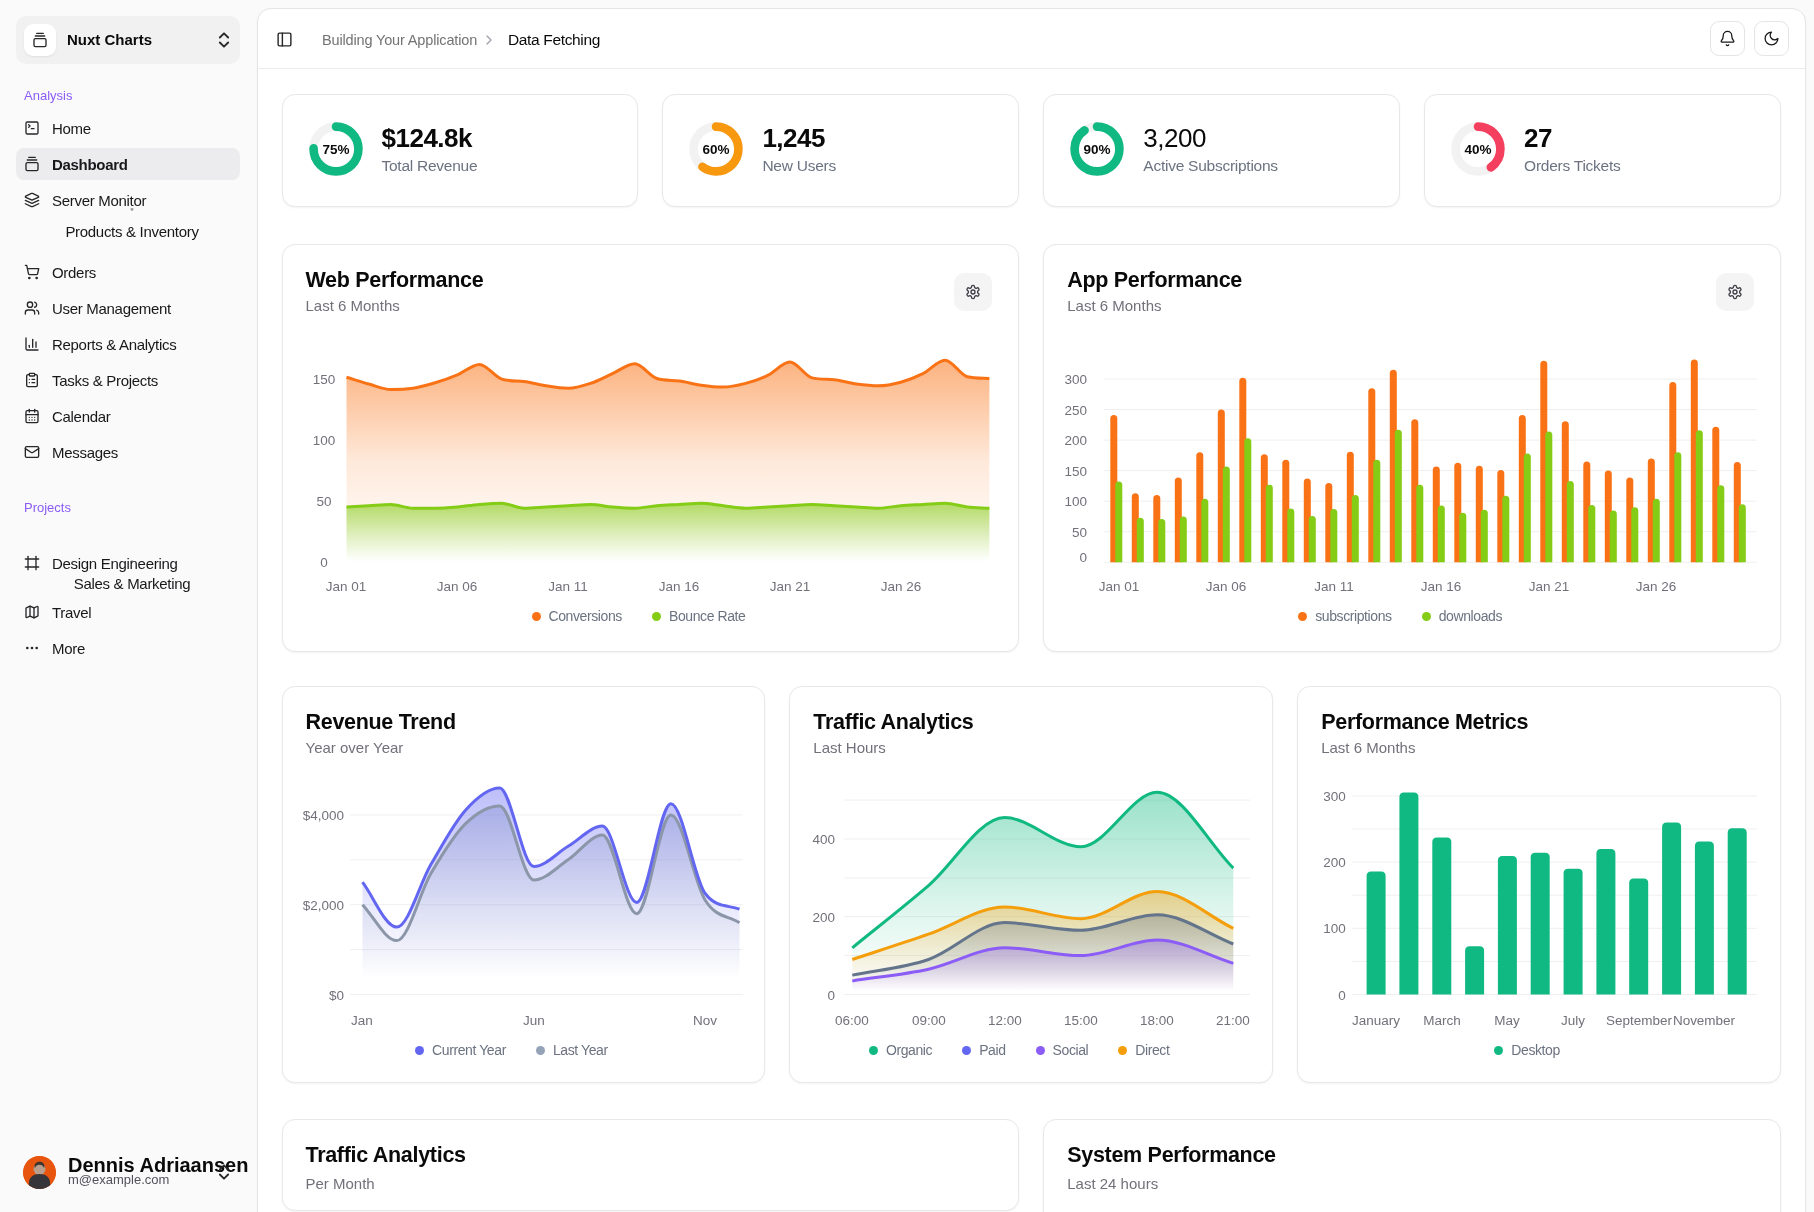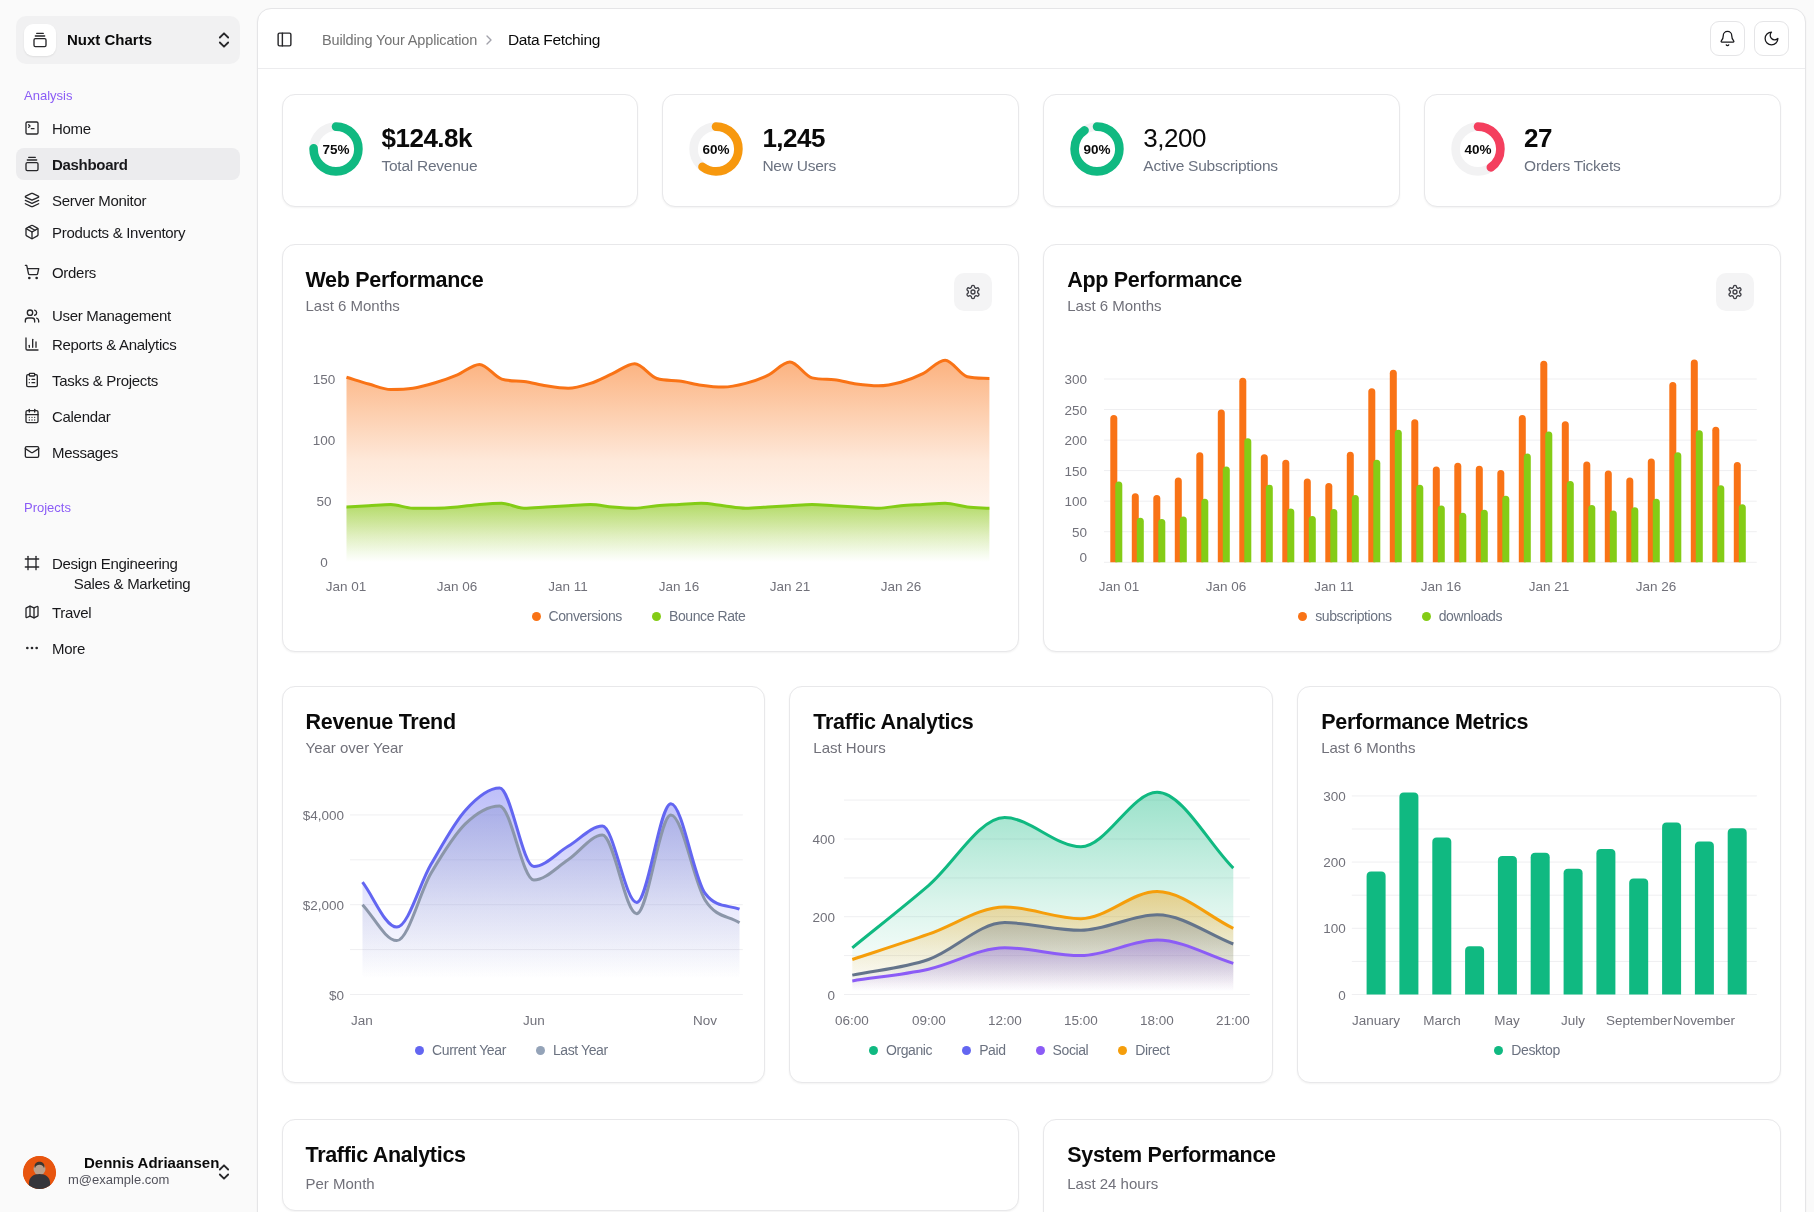--- a/index.html
+++ b/index.html
@@ -51,38 +51,38 @@
     <span>Dashboard</span>
   </div>
 <div class="sitem" style="top:184px;">
     <svg width="16" height="16" viewBox="0 0 24 24" fill="none" stroke="#27272a" stroke-width="2" stroke-linecap="round" stroke-linejoin="round">
       <path d="M12.83 2.18a2 2 0 0 0-1.66 0L2.6 6.08a1 1 0 0 0 0 1.83l8.58 3.91a2 2 0 0 0 1.66 0l8.58-3.9a1 1 0 0 0 0-1.83z"></path>
       <path d="m22 17.65-9.17 4.16a2 2 0 0 1-1.66 0L2 17.65"></path>
       <path d="m22 12.65-9.17 4.16a2 2 0 0 1-1.66 0L2 12.65"></path>
     </svg>
     <span>Server Monitor</span>
   </div>
-<div class="sitem" style="top:216px;">
+<div class="sitem" style="top:208px;flex-direction:column;">
     <svg width="16" height="16" viewBox="0 0 24 24" fill="none" stroke="#27272a" stroke-width="2" stroke-linecap="round" stroke-linejoin="round">
       <path d="m7.5 4.27 9 5.15"></path>
       <path d="M21 8a2 2 0 0 0-1-1.73l-7-4a2 2 0 0 0-2 0l-7 4A2 2 0 0 0 3 8v8a2 2 0 0 0 1 1.73l7 4a2 2 0 0 0 2 0l7-4A2 2 0 0 0 21 16Z"></path>
       <path d="m3.3 7 8.7 5 8.7-5"></path>
       <path d="M12 22V12"></path>
     </svg>
     <span>Products &amp; Inventory</span>
   </div>
 <div class="sitem" style="top:256px;">
     <svg width="16" height="16" viewBox="0 0 24 24" fill="none" stroke="#27272a" stroke-width="2" stroke-linecap="round" stroke-linejoin="round">
       <circle cx="8" cy="21" r="1"></circle>
       <circle cx="19" cy="21" r="1"></circle>
       <path d="M2.05 2.05h2l2.66 12.42a2 2 0 0 0 2 1.58h9.78a2 2 0 0 0 1.95-1.57l1.65-7.43H5.12"></path>
     </svg>
     <span>Orders</span>
   </div>
-<div class="sitem" style="top:292px;align-items:flex-end;">
+<div class="sitem" style="top:292px;">
     <svg width="16" height="16" viewBox="0 0 24 24" fill="none" stroke="#27272a" stroke-width="2" stroke-linecap="round" stroke-linejoin="round">
       <path d="M16 21v-2a4 4 0 0 0-4-4H6a4 4 0 0 0-4 4v2"></path>
       <circle cx="9" cy="7" r="4"></circle>
       <path d="M22 21v-2a4 4 0 0 0-3-3.87"></path>
       <path d="M16 3.13a4 4 0 0 1 0 7.75"></path>
     </svg>
     <span>User Management</span>
   </div>
 <div class="sitem" style="top:328px;">
     <svg width="16" height="16" viewBox="0 0 24 24" fill="none" stroke="#27272a" stroke-width="2" stroke-linecap="round" stroke-linejoin="round">
@@ -159,21 +159,21 @@
     </svg>
     <span>More</span>
   </div>
 <div class="abs" style="left:23px;top:1156px;width:33px;height:33px;border-radius:50%;overflow:hidden;background:#e8550f;">
 <svg width="33" height="33" viewBox="0 0 33 33">
       <circle cx="16.5" cy="16.5" r="16.5" fill="#e8550f"></circle>
 <circle cx="16.5" cy="13" r="6" fill="#b9a08e"></circle>
       <path d="M16.5 18c-6.5 0-10 3.5-10.5 8l-.5 7h22l-.5-7c-.5-4.5-4-8-10.5-8z" fill="#35353a"></path>
 <path d="M11.5 10.5c0-3 2.2-4.8 5-4.8s5 1.8 5 4.8c0 .8-.3 1.4-.6 1.6-.2-2-2-3.4-4.4-3.4s-4.2 1.4-4.4 3.4c-.3-.2-.6-.8-.6-1.6z" fill="#3c3630"></path>
     </svg></div>
-<div class="abs" style="left:68px;top:1154px;font-size:15px;font-weight:bold;color:#0a0a0a;margin-left:16px;">Dennis Adriaansen</div>
+<div class="abs" style="left:68px;top:1154px;font-size:20px;font-weight:bold;color:#0a0a0a;">Dennis Adriaansen</div>
 <div class="abs" style="left:68px;top:1172px;font-size:13px;color:#52525b;">m@example.com</div>
 <div class="abs" style="left:214px;top:1162px;"><svg width="20" height="20" viewBox="0 0 24 24" fill="none" stroke="#27272a" stroke-width="2.2" stroke-linecap="round" stroke-linejoin="round">
       <path d="m7 15 5 5 5-5"></path>
       <path d="m7 9 5-5 5 5"></path>
     </svg></div>
 <div class="abs" style="left:257px;top:8px;width:1549px;height:1290px;background:#fff;border:1px solid #e5e5e7;border-radius:14px;box-shadow:0 1px 2px rgba(0,0,0,.05);"></div>
 <div class="abs" style="left:258px;top:68px;width:1547px;height:1px;background:#ececee;"></div>
 <div class="abs" style="left:276px;top:31px;"><svg width="17" height="17" viewBox="0 0 24 24" fill="none" stroke="#27272a" stroke-width="2" stroke-linecap="round" stroke-linejoin="round">
       <rect width="18" height="18" x="3" y="3" rx="2"></rect>
       <path d="M9 3v18"></path>

